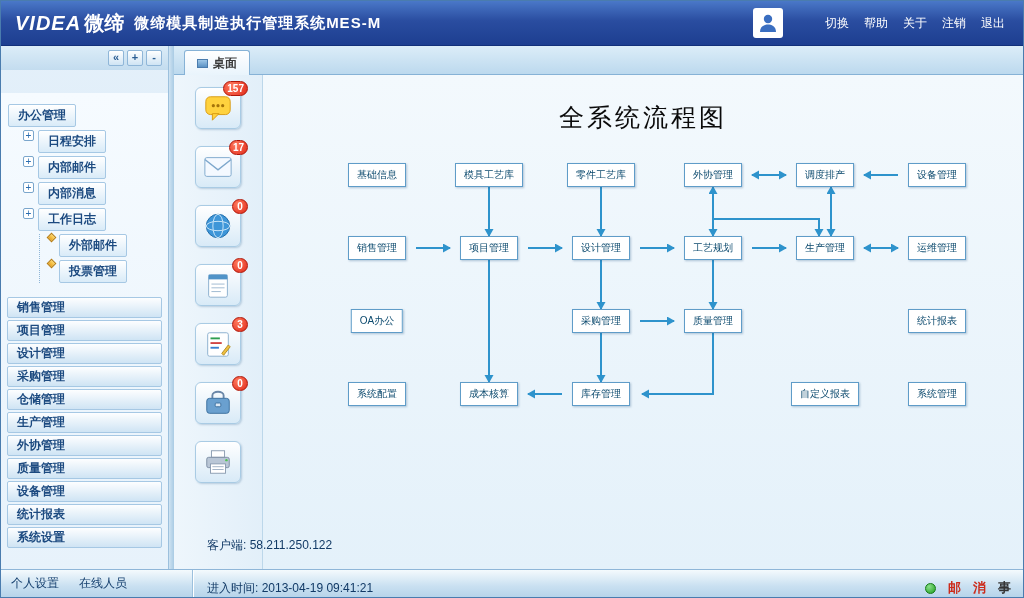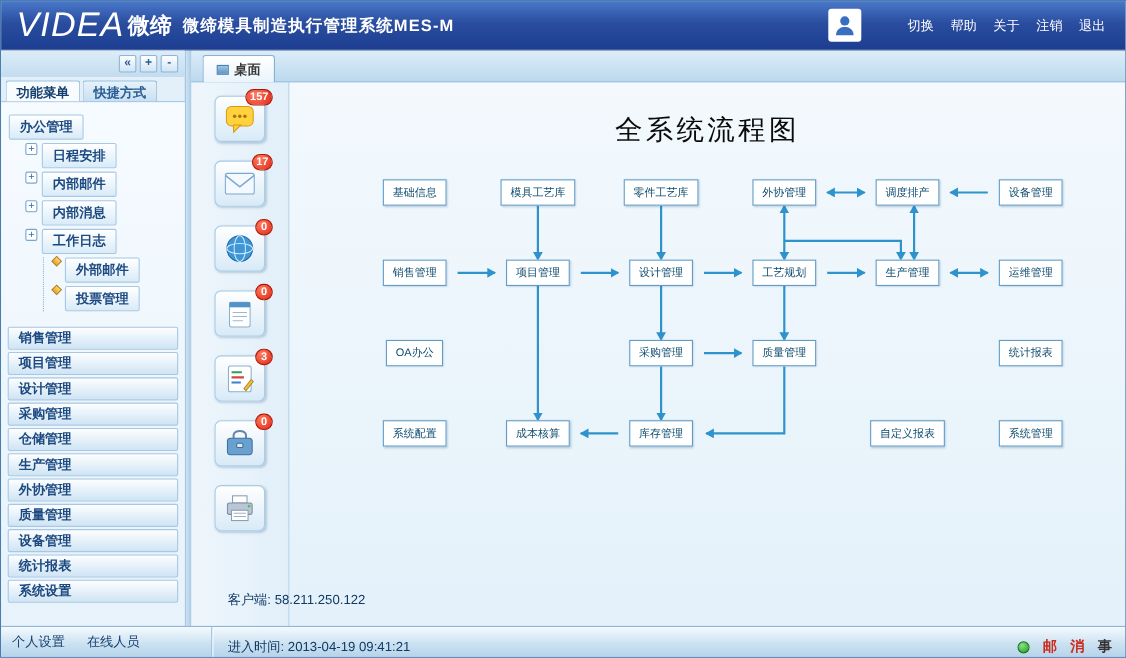--- a/index.html
+++ b/index.html
@@ -4,21 +4,21 @@
 <style>
   * { box-sizing: border-box; margin: 0; padding: 0; }
   body { background:#9db8cf; font-family:"Liberation Sans", sans-serif; }
   .window { position:relative; width:1024px; height:598px; background:#d7e9f6;
             border:1px solid #4a7cae; overflow:hidden; font-family:"Liberation Sans", sans-serif; }
 
   
   .header { position:absolute; top:0; left:0; right:0; height:45px;
             background:linear-gradient(#4a78c8, #2a4da0 45%, #1d3e90);
             display:flex; align-items:center; padding:0 14px; color:#fff; border-bottom:1px solid #12307a;}
-  .logo { font-size:31px; font-weight:normal; font-style:italic; letter-spacing:1px; }
+  .logo { font-size:20px; font-weight:bold; font-style:italic; letter-spacing:1px; }
   .logo-cn { font-size:20px; font-weight:bold; margin-left:3px; }
   .app-title { font-size:15px; font-weight:bold; margin-left:10px; letter-spacing:1px; }
   .avatar { margin-left:auto; width:30px; height:30px; background:#fff; border-radius:3px;
             display:flex; align-items:center; justify-content:center; cursor:pointer; }
   .avatar svg { width:24px; height:24px; }
   .hlinks { display:flex; gap:15px; margin-left:42px; margin-right:4px; font-size:12px; }
   .hlink { cursor:pointer; }
 
   
   .sidebar { position:absolute; top:45px; left:0; width:168px; bottom:28px;
@@ -117,24 +117,20 @@
         <span class="hlink">退出</span>
       </span>
   </div>
 
   <div class="sidebar">
     <div class="side-top">
       <span class="sbtn">«</span>
       <span class="sbtn">+</span>
       <span class="sbtn">-</span>
     </div>
-    <div class="side-tabs">
-        <div class="stab active">功能菜单</div>
-        <div class="stab">快捷方式</div>
-      </div>
     <div class="side-body">
       <div class="trow root">
         <span class="nbtn">办公管理</span>
       </div>
       <div class="tree-children">
           <div class="trow">
             <span class="plusbox">+</span>
             <span class="nbtn">日程安排</span>
           </div>
           <div class="trow">

